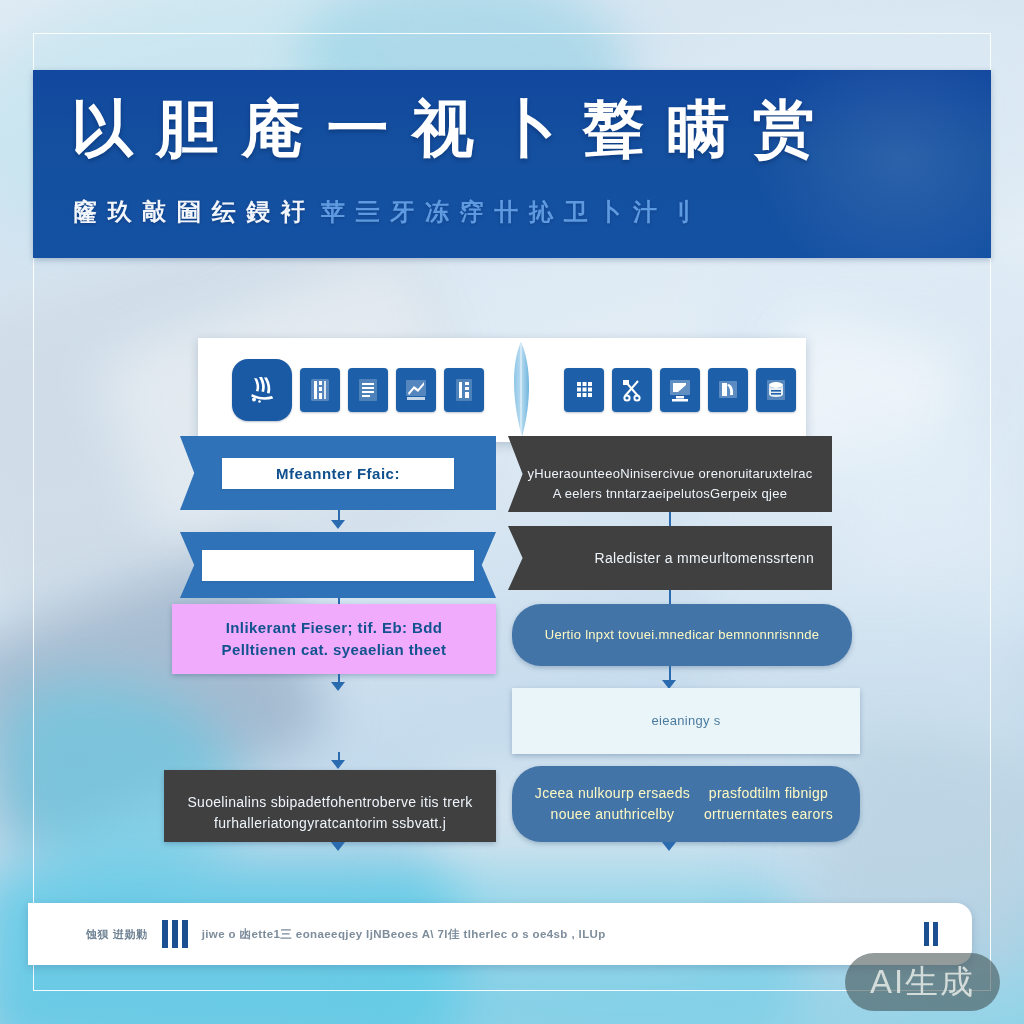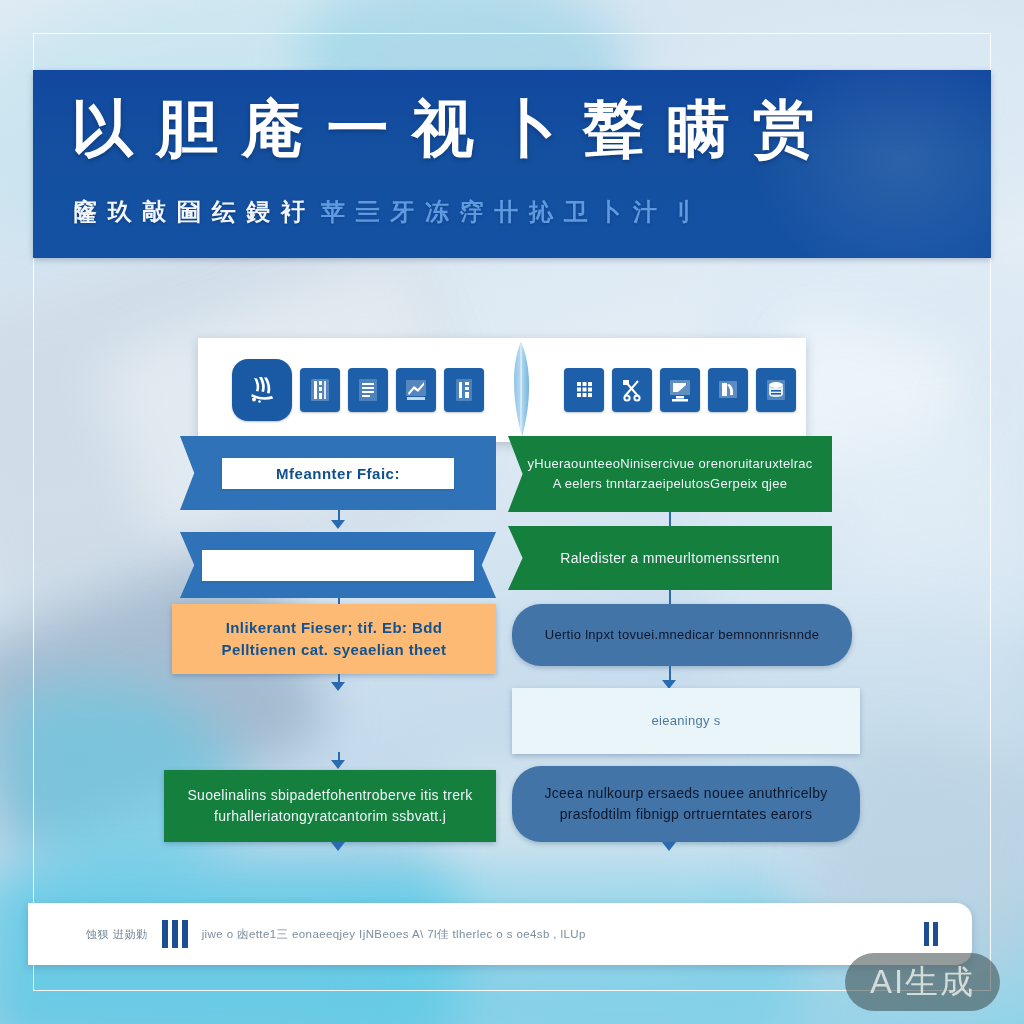--- a/index.html
+++ b/index.html
@@ -73,44 +73,44 @@
      display:flex;align-items:center;justify-content:center;
      text-align:center;padding:8px 18px;
      box-shadow:0 2px 5px rgba(30,60,100,.28);}
   .node .line{display:block;}
 
   
   .chev{clip-path:polygon(0 0, 100% 0, 100% 100%, 0 100%, 4.5% 50%);}
   .chev-both{clip-path:polygon(0 0, 100% 0, 95.5% 50%, 100% 100%, 0 100%, 4.5% 50%);}
 
   .blue-dark{background:#2f72b8;color:#ffffff;}
-  .blue-mute{background:#15803d;color:#eef4fa;}
-  .blue-mute2{background:#4274a8;color:#0f172a;border-radius:29px;}
-  .white-box{background:#fdba74;color:#11528f;}
+  .blue-mute{background:#404040;color:#eef4fa;justify-content:flex-end;}
+  .blue-mute2{background:#4274a8;color:#fef9c3;border-radius:29px;}
+  .white-box{background:#f0abfc;color:#11528f;}
   .pale-box{background:#eaf5f9;color:#14517f;}
 
   .inner-field{background:#ffffff;color:#10508e;font-weight:bold;
      font-size:15px;letter-spacing:.5px;padding:7px 26px;display:inline-block;
      box-shadow:0 1px 2px rgba(40,70,110,.18);min-width:180px;}
   .inner-field.empty{min-width:220px;height:17px;}
 
   .txt-1{font-size:15px;font-weight:bold;letter-spacing:.4px;line-height:22px;}
   .txt-2{font-size:14px;letter-spacing:.3px;line-height:21px;}
   .txt-s{font-size:13px;letter-spacing:.3px;line-height:20px;}
 
   .arrow{position:absolute;width:0;height:0;
      border-left:7px solid transparent;border-right:7px solid transparent;
      border-top:9px solid #2a6bb0;}
   .stem{position:absolute;width:2px;background:#2a6bb0;}
 
   
   .footer{position:absolute;left:28px;top:903px;width:944px;height:62px;
      background:#ffffff;border-radius:0 16px 16px 0;
      box-shadow:0 3px 9px rgba(40,70,110,.22);
-     display:flex;align-items:center;}
+     display:flex;align-items:center;font-weight:bold;}
   .f-label{font-size:11px;color:#6b7f91;letter-spacing:.6px;margin-left:58px;}
   .bars{display:inline-flex;gap:4px;margin:0 14px;}
   .bars i{display:block;width:6px;height:28px;background:#1b4f92;}
   .bars.small i{width:5px;height:24px;}
   .f-text{font-size:11.5px;color:#7d8d9c;letter-spacing:.4px;white-space:nowrap;}
   .f-right{margin-left:auto;margin-right:34px;}
 
   
   .watermark{position:absolute;left:845px;top:953px;width:155px;height:58px;
      background:rgba(58,72,72,.55);border-radius:29px;
@@ -334,21 +334,21 @@
       <span class="line txt-s">Uertio lnpxt tovuei.mnedicar bemnonnrisnnde</span>
     </div>
 
     <div class="stem" style="left:509px;top:230px;height:16px;"></div>
     <div class="arrow" style="left:502px;top:244px;"></div>
 
     <div class="node pale-box" style="left:352px;top:252px;width:348px;height:66px;flex-direction:column;">
       <span class="line txt-s" style="opacity:.75;">eieaningy s</span>
     </div>
 
-    <div class="node blue-mute2" style="left:352px;top:330px;width:348px;height:76px;flex-direction:column;">
+    <div class="node blue-mute2" style="left:352px;top:330px;width:348px;height:76px;">
       <span class="line txt-2">Jceea nulkourp ersaeds nouee anuthricelby</span>
       <span class="line txt-2">prasfodtilm fibnigp ortruerntates earors</span>
     </div>
     <div class="arrow" style="left:502px;top:406px;"></div>
   </div>
 
   <div class="footer">
     <span class="f-label">蚀狈 逬勋勦</span>
     <span class="bars">
         <i></i>

